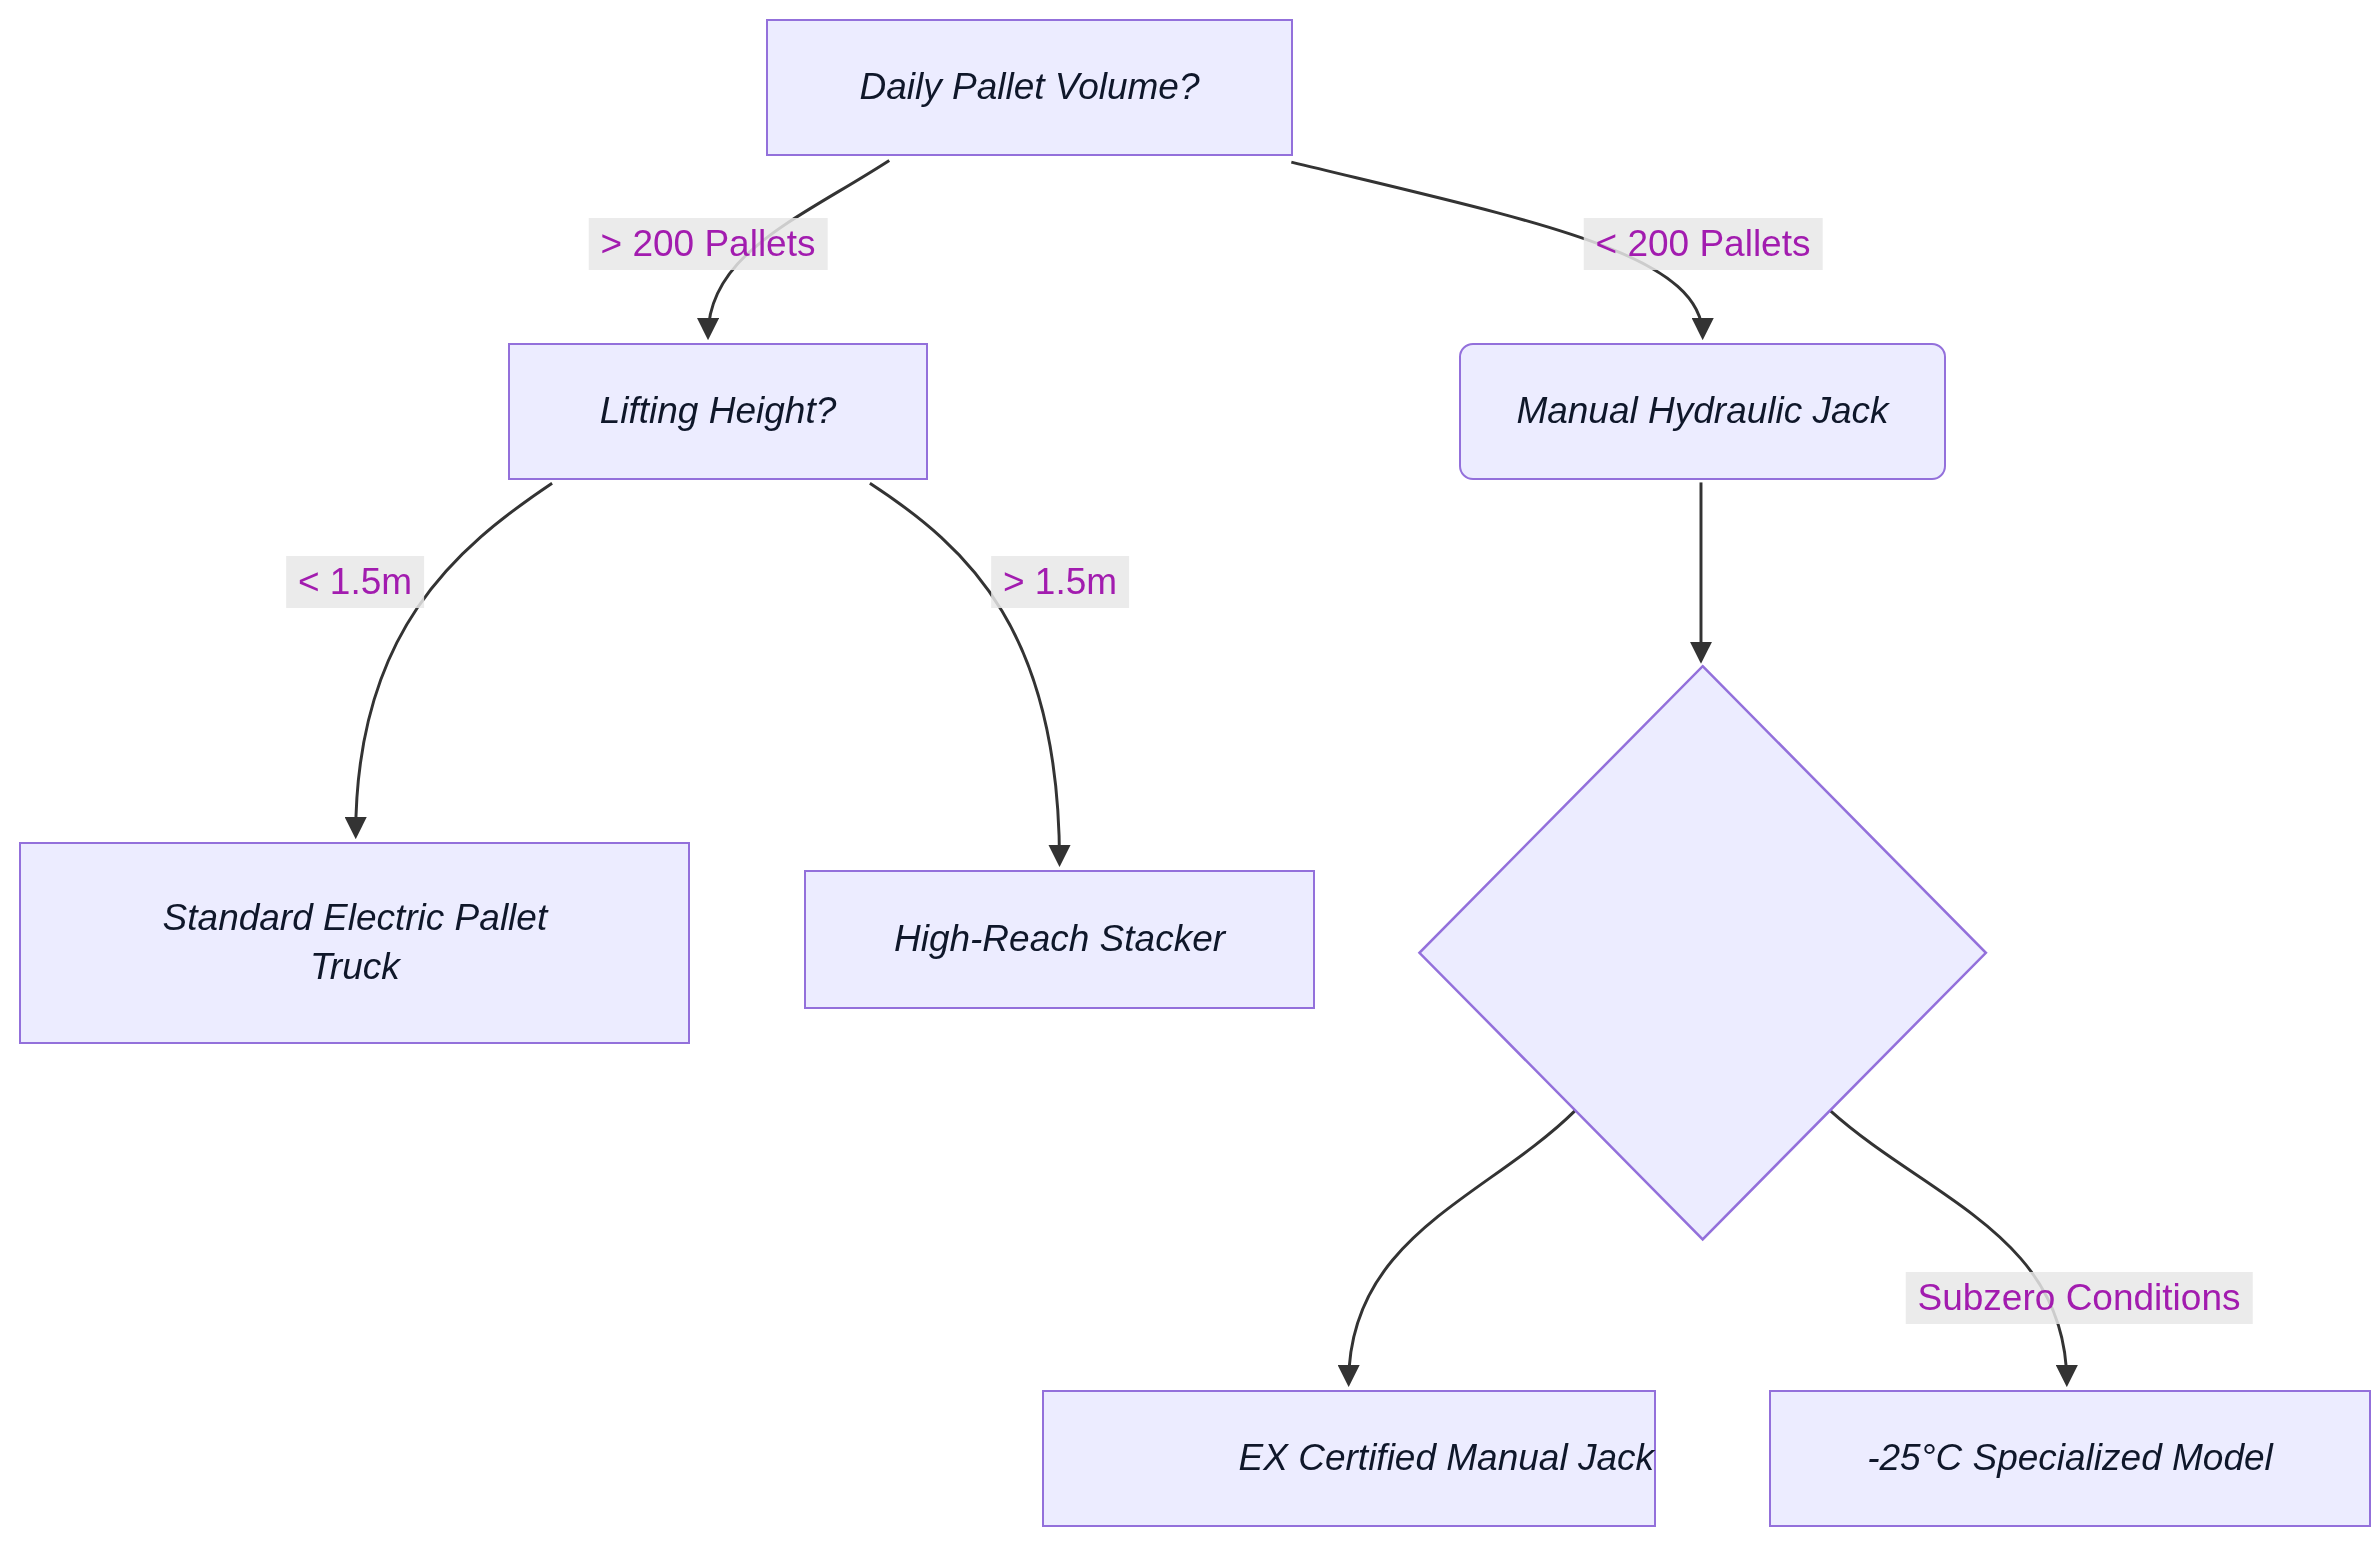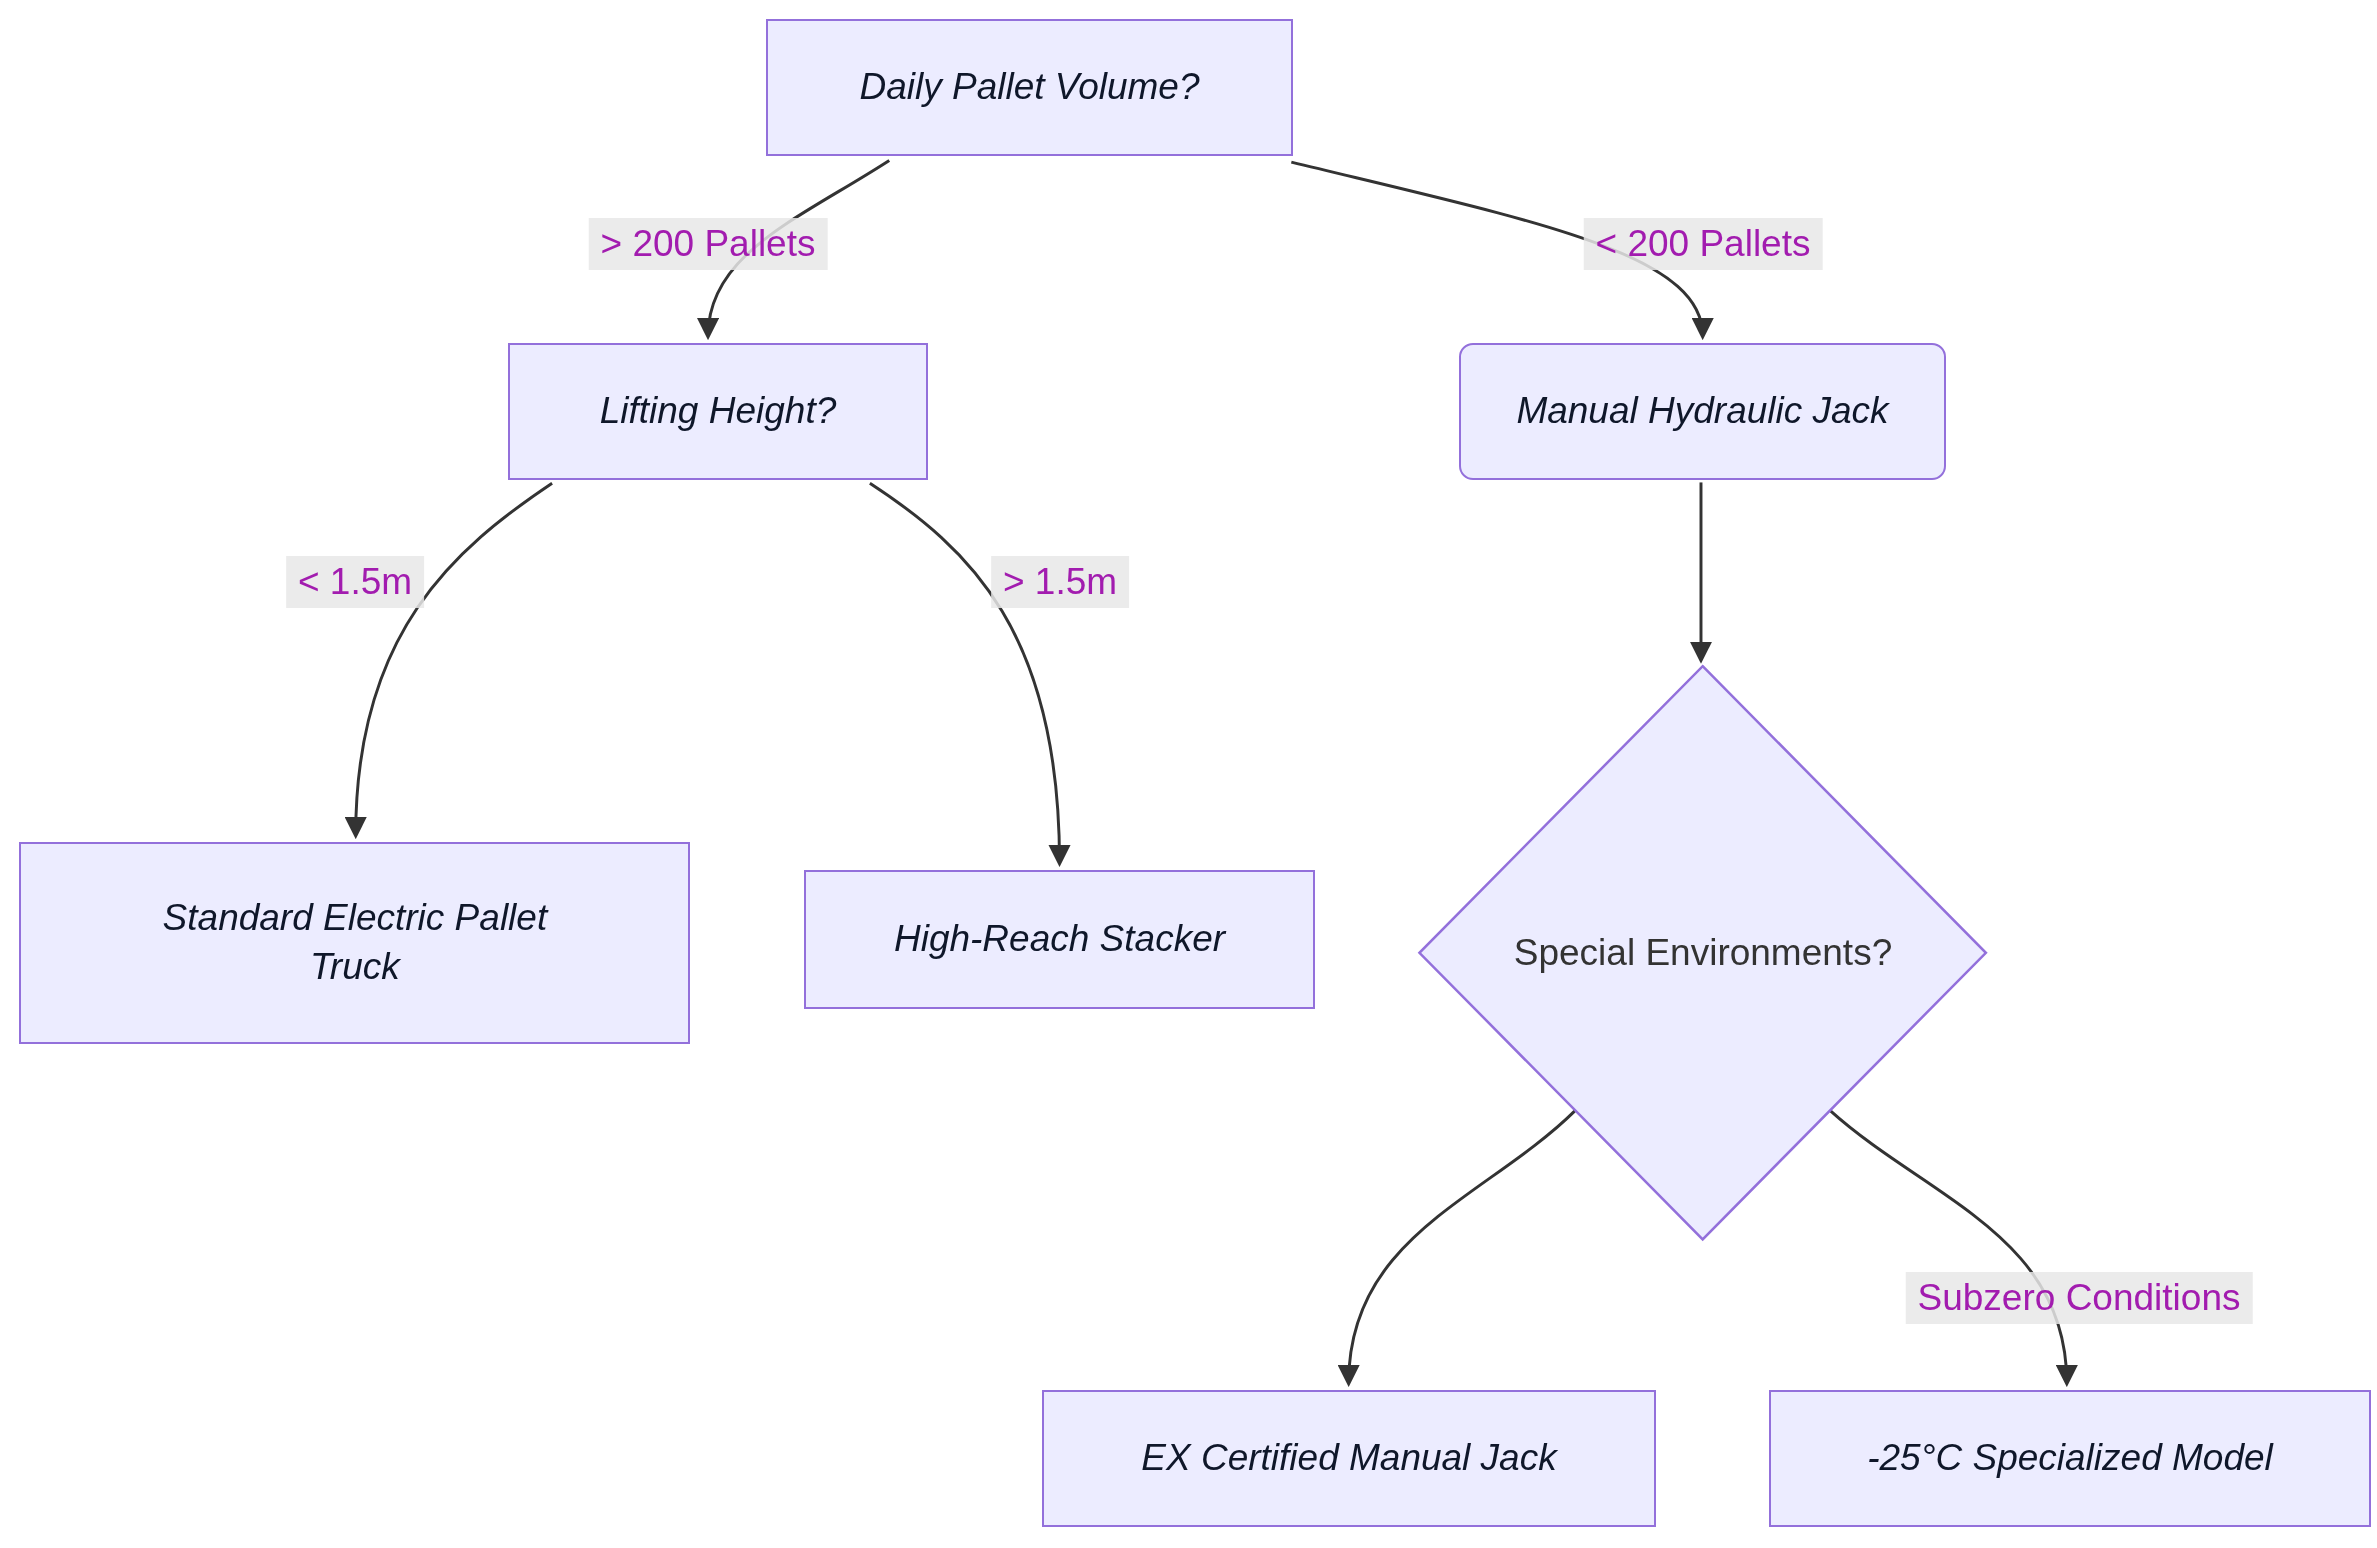--- a/index.html
+++ b/index.html
@@ -16,21 +16,21 @@
     text-align:center;font-size:37px;color:#0f172a;line-height:1.32;font-style:italic;
   }
   .node.rounded{border-radius:14px;}
   .node .lbl{display:block;}
   .node-daily   {left:766px;  top:19.4px;   width:527px; height:137px;}
   .node-lifting {left:496px;  top:343px;  width:420px; height:137px;margin-left:12px;}
   .node-manual  {left:1459px; top:343px;  width:487px; height:137px;}
   .node-standard{left:19.4px;   top:842px;  width:671px; height:202px;align-items:center;}
   .node-standard .lbl{max-width:438px;}
   .node-highreach{left:804px; top:870px; width:511px; height:139px;}
-  .node-ex      {left:1042px; top:1390px; width:614px; height:137px;}
+  .node-ex      {left:1042px; top:1390px; width:614px; height:137px;justify-content:flex-end;}
   .node-model   {left:1769px; top:1390px; width:602px; height:137px;}
   .diamond-label{
     position:absolute;left:1703px;top:953px;z-index:2;
     transform:translate(-50%,-50%);
     font-size:37px;color:#333333;white-space:nowrap;text-align:center;
   }
   .edge-label{
     position:absolute;z-index:3;transform:translate(-50%,-50%);
     background:rgba(232,232,232,0.85);
     padding:5px 11.8px;font-size:37px;color:#a21caf;white-space:nowrap;
@@ -78,21 +78,20 @@
   </div>
 
   <div class="node node-standard">
     <span class="lbl">Standard Electric Pallet Truck</span>
   </div>
 
   <div class="node node-highreach">
     <span class="lbl">High-Reach Stacker</span>
   </div>
 
-  <div class="diamond-label">Special Environments?</div>
 
   <div class="node node-ex">
     <span class="lbl">EX Certified Manual Jack</span>
   </div>
 
   <div class="node node-model">
     <span class="lbl">-25°C Specialized Model</span>
   </div>
 
   <div class="edge-label el-1">&gt; 200 Pallets</div>

